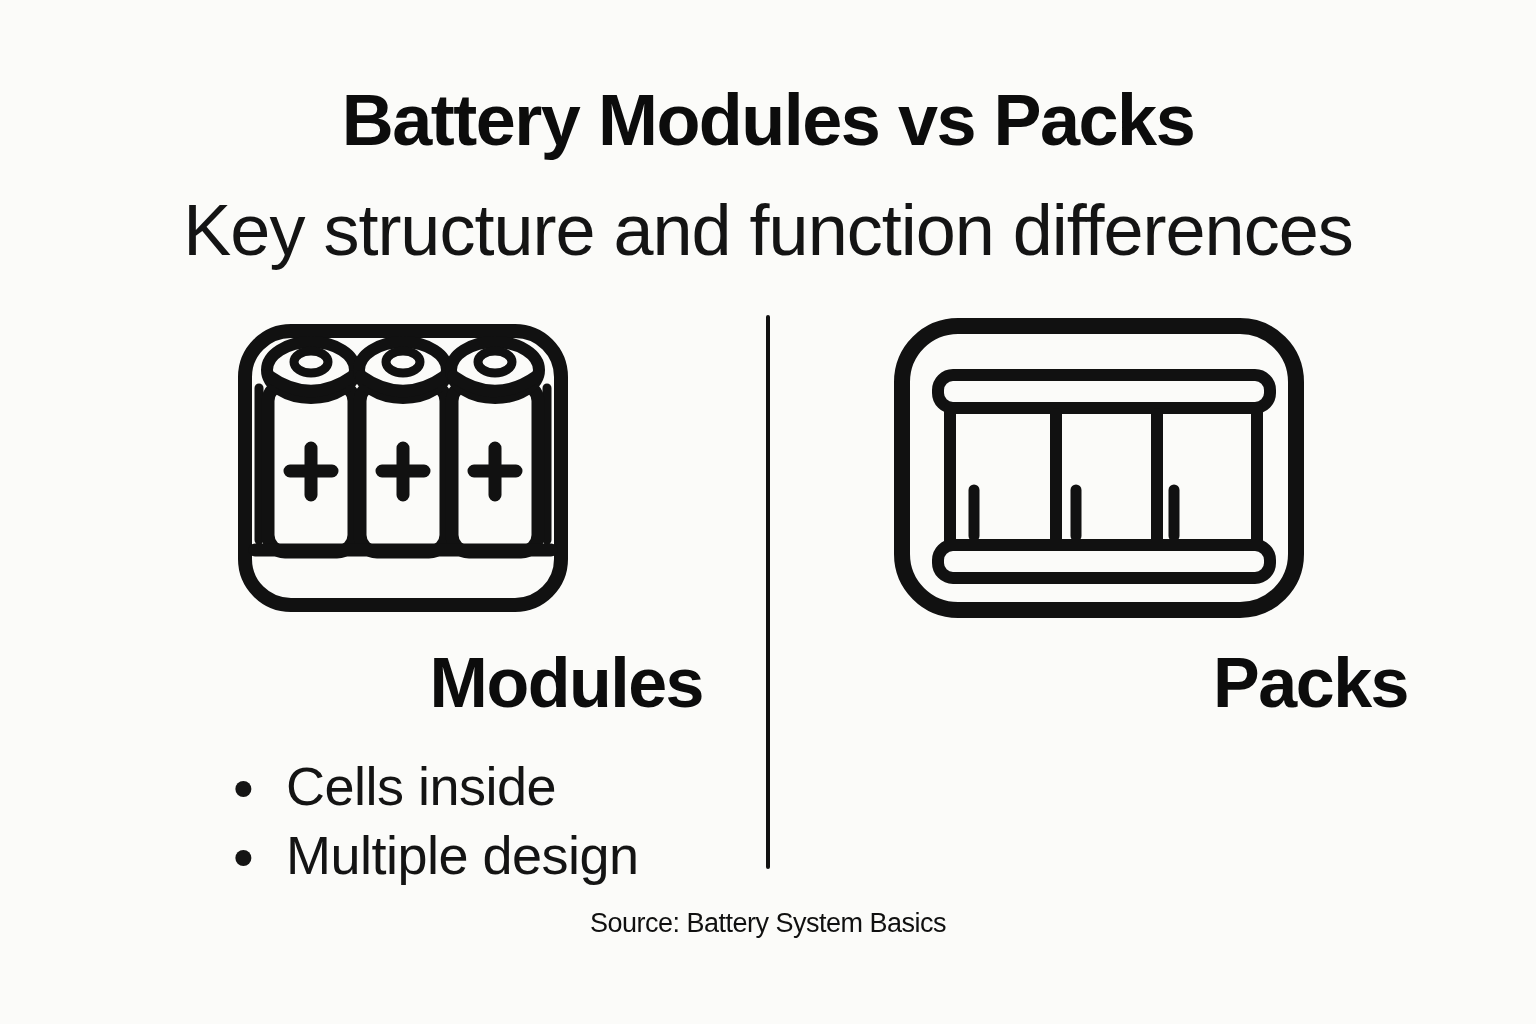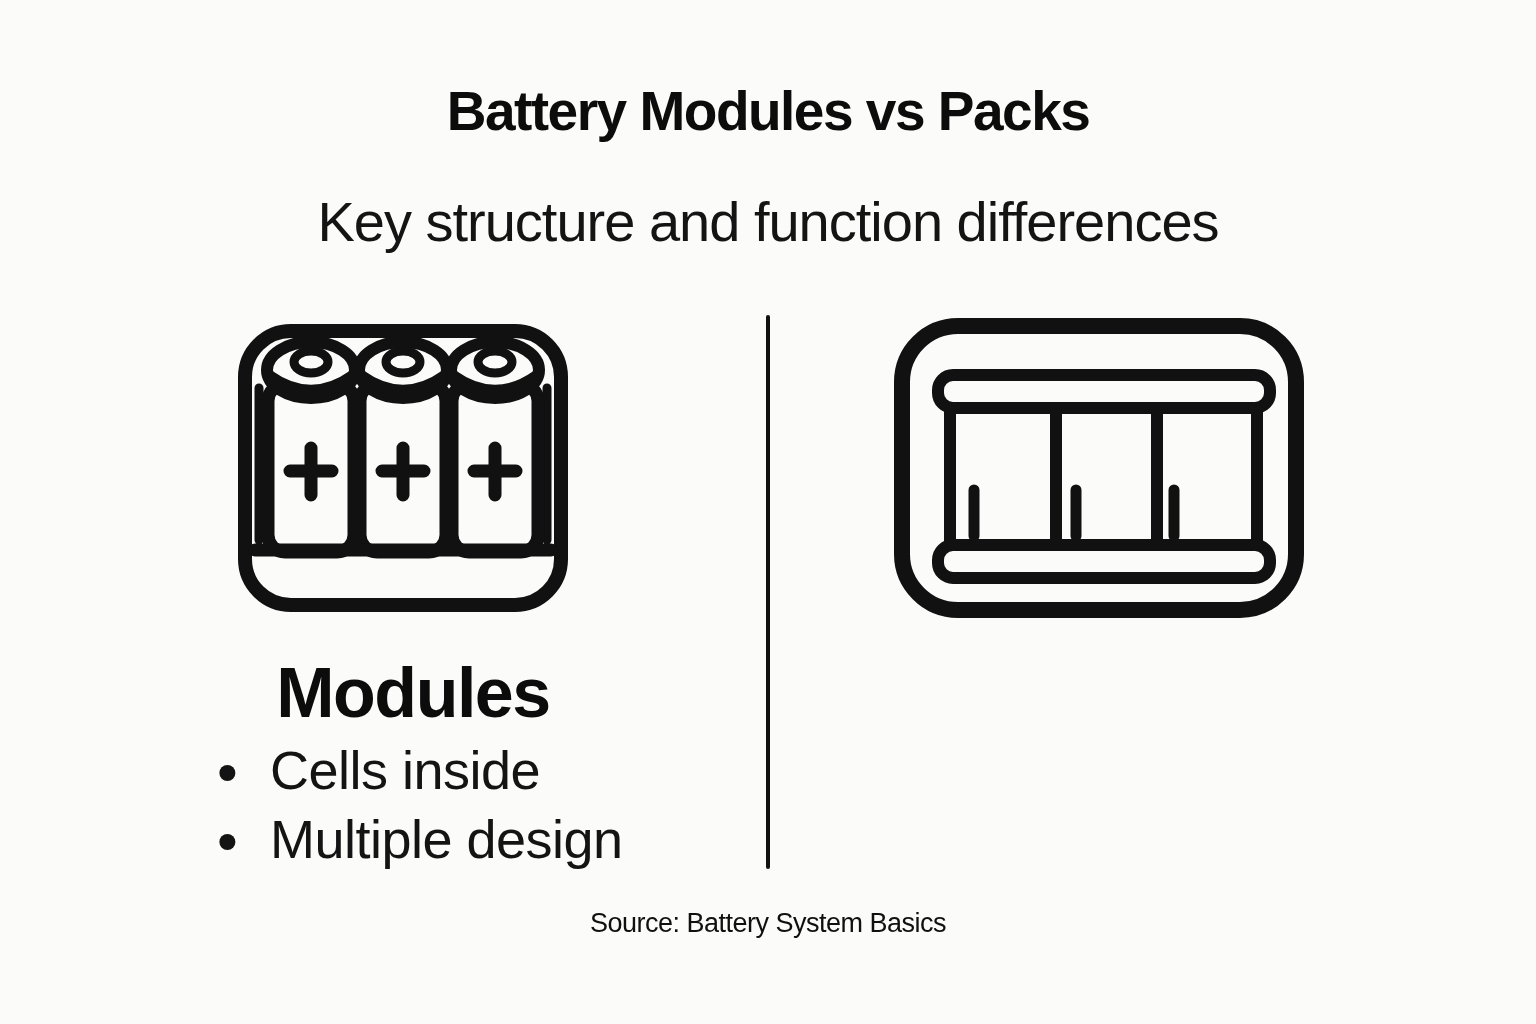--- a/index.html
+++ b/index.html
@@ -13,64 +13,64 @@
     height: 1024px;
     background: #fbfbf9;
     color: #0e0e0e;
     overflow: hidden;
   }
   .title {
     position: absolute;
     left: 0; right: 0; top: 84px;
     margin: 0;
     text-align: center;
-    font-size: 55px;
+    font-size: 72px;
     line-height: 1;
     font-weight: 700;
     letter-spacing: -1.5px;
     color: #0c0c0c;
   }
   .subtitle {
     position: absolute;
     left: 0; right: 0; top: 194px;
     text-align: center;
-    font-size: 56px;
+    font-size: 72px;
     line-height: 1;
     font-weight: 400;
     letter-spacing: -1px;
     color: #141414;
   }
   .icon { position: absolute; display: block; }
   .icon-modules { left: 238px; top: 324px; }
   .icon-packs  { left: 894px; top: 318px; }
   .vdivider {
     position: absolute;
     left: 766px; top: 315px;
     width: 4px; height: 554px;
     background: #111111;
     border-radius: 2px;
   }
   .heading {
     position: absolute;
     top: 648px;
-    margin: 10px;
+    margin: 0;
     width: 600px;
-    text-align: center;
+    text-align: right;
     font-size: 70px;
     line-height: 1;
     font-weight: 700;
     letter-spacing: -1.5px;
     color: #0c0c0c;
   }
   .heading-left  { left: 103px; }
   .heading-right { left: 808px; }
   .bullets {
     position: absolute;
     top: 736px;
-    margin: 0;
+    margin: 16px;
     transform: translateX(-50%);
     list-style: disc;
     padding-left: 1.05em;
     text-align: left;
     font-size: 54px;
     line-height: 69px;
     letter-spacing: -0.5px;
     color: #141414;
   }
   .bullets li { padding-left: 0.22em; }
@@ -130,20 +130,21 @@
     <rect class="stroke" x="56" y="90" width="307" height="137" stroke-width="12"></rect>
     <path class="stroke" d="M162 96 V 221" stroke-width="12"></path>
     <path class="stroke" d="M263 96 V 221" stroke-width="12"></path>
     <path class="stroke" d="M80 172 V 218" stroke-width="11"></path>
     <path class="stroke" d="M182 172 V 218" stroke-width="11"></path>
     <path class="stroke" d="M280 172 V 218" stroke-width="11"></path>
     <rect class="stroke" x="44" y="227" width="332" height="33" rx="15" stroke-width="12"></rect>
   </svg>
 
   <h2 class="heading heading-left">Modules</h2>
+  <h2 class="heading heading-right">Packs</h2>
 
   <ul class="bullets bullets-left">
     <li>Cells inside</li>
     <li>Multiple design</li>
   </ul>
 
 
   <div class="source">Source: Battery System Basics</div>
 
 </div>

